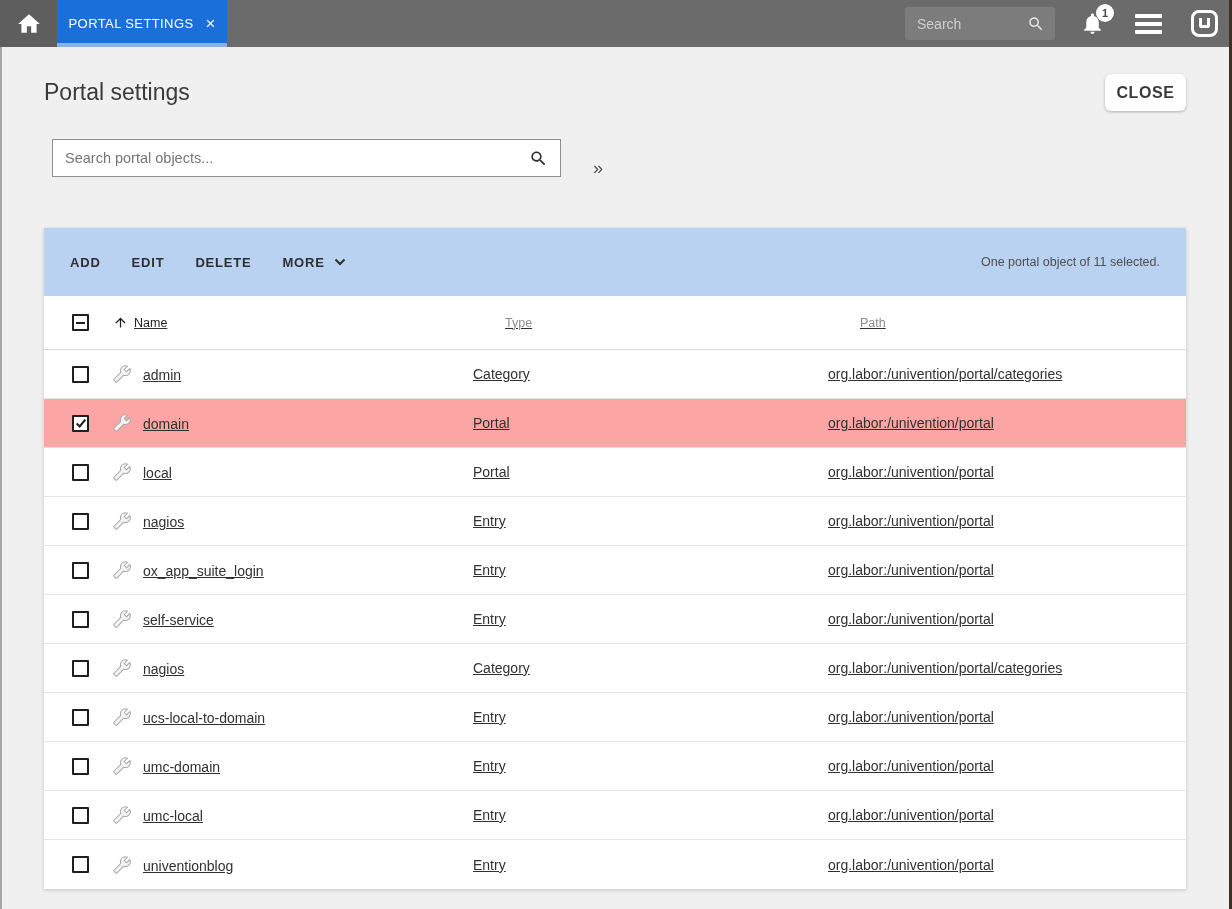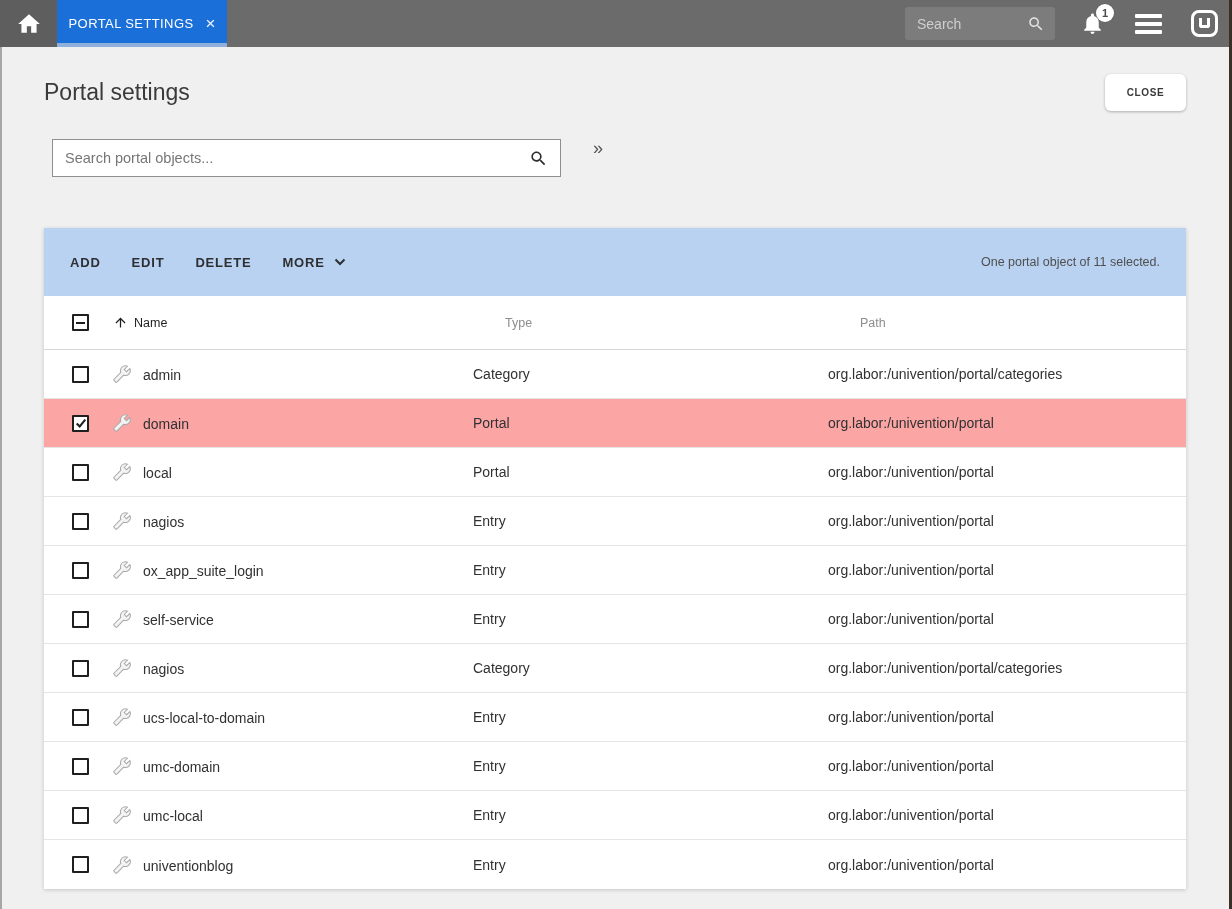--- a/index.html
+++ b/index.html
@@ -67,24 +67,24 @@
     border-radius:0 0 3px 3px;
   }
 
   
   .content { padding:0 46px 0 44px; }
   .title-row { display:flex; align-items:center; justify-content:space-between; margin-top:27px; }
   .page-title { font-size:23px; font-weight:400; color:#3a3a3a; }
   .close-btn {
     width:81px; height:37px; background:#ffffff; border:none; border-radius:6px;
     box-shadow:0 1px 3px rgba(0,0,0,.28);
-    font-family:inherit; font-size:10px; font-weight:700; letter-spacing:.6px;
+    font-family:inherit; font-size:16px; font-weight:700; letter-spacing:.6px;
     color:#3a3a3a; cursor:pointer;
   }
-  .search-row { display:flex; align-items:flex-start; margin-top:28px;padding-left:8px; }
+  .search-row { display:flex; align-items:flex-end; margin-top:28px;padding-left:8px; }
   .portal-search {
     width:509px; height:38px; background:#ffffff; border:1px solid #8f8f8f;
     display:flex; align-items:center; padding:0 12px;
   }
   .portal-search input {
     flex:1; min-width:0; border:none; outline:none; background:transparent;
     font-family:inherit; font-size:14.5px; color:#3a3a3a;
   }
   .portal-search input::placeholder { color:#767676; }
   .portal-search svg { width:19px; height:19px; fill:#2e2e2e; flex:none; }
@@ -104,20 +104,21 @@
     font-size:13px; font-weight:700; letter-spacing:.8px; color:#2e2f31;
     margin-right:31px; display:flex; align-items:center; gap:9px; padding:0;
   }
   .action-btn svg { width:12px; height:8px; stroke:#2e2f31; stroke-width:2; fill:none; }
   .toolbar-status { margin-left:auto; font-size:12.5px; color:#4f4f4f; }
 
   .table { background:#ffffff; }
   .hrow, .row {
     display:grid; grid-template-columns:69px 360px 355px 1fr;
     align-items:center;
+    text-decoration:underline;
   }
   .hrow { height:54px; border-bottom:1px solid #d8d8d8; }
   .row  { height:49px; border-bottom:1px solid #e5e5e5; }
   .row:last-child { border-bottom:none; }
   .row.selected { background:#fca5a5; }
   .cb-cell { padding-left:28px; display:flex; align-items:center; }
   .checkbox {
     width:17px; height:17px; border:2px solid #1f1f1f; border-radius:1px;
     position:relative; cursor:pointer; background:#ffffff; flex:none;
     display:flex; align-items:center; justify-content:center;

